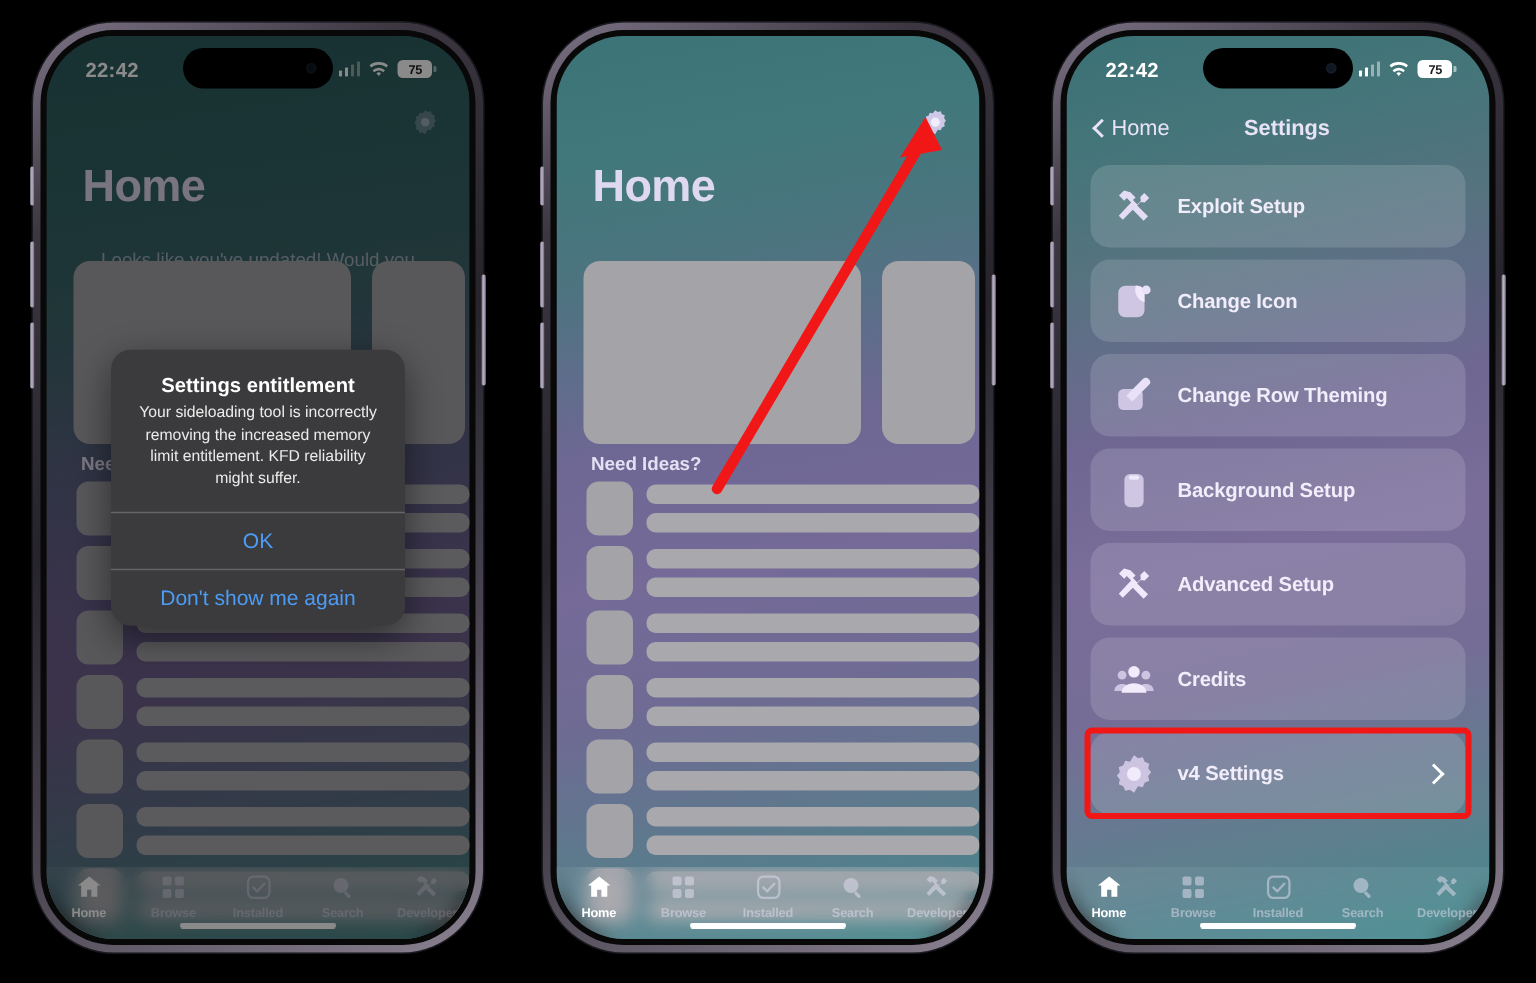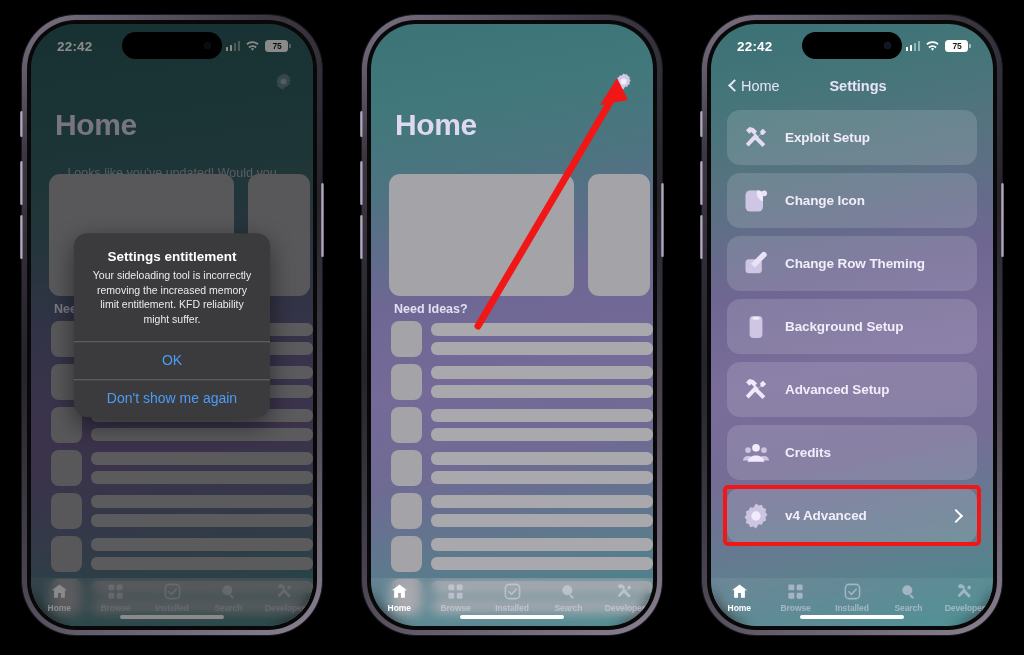--- a/index.html
+++ b/index.html
@@ -683,21 +683,21 @@
             <span class="srow-label">Credits</span>
           </div>
 
           <div class="srow">
             <span class="srow-icon">
               <svg viewBox="0 0 24 24" width="28" height="28">
                   <path fill="#cdc4e2" d="M12 1.3l2.3 1.7 2.7-.6 1.1 2.6 2.6 1.1-.6 2.7 1.7 2.2-1.7 2.2.6 2.7-2.6 1.1-1.1 2.6-2.7-.6L12 22.7l-2.3-1.7-2.7.6-1.1-2.6-2.6-1.1.6-2.7L2.2 13l1.7-2.2-.6-2.7 2.6-1.1 1.1-2.6 2.7.6z"></path>
                   <circle cx="12" cy="12" r="4" fill="#f1ebfc"></circle>
                 </svg>
             </span>
-            <span class="srow-label">v4 Advanced</span>
+            <span class="srow-label">v4 Settings</span>
             <span class="srow-chev"></span>
             <span class="highlight-box"></span>
           </div>
 
         </div>
 
         <div class="tab-bar">
           <div class="tab active">
             <svg class="tab-ico" viewBox="0 0 24 24">
                 <path d="M12 3L2.5 10.5h2.7V20h5V14h3.6v6h5v-9.5h2.7z" fill="currentColor"></path>

